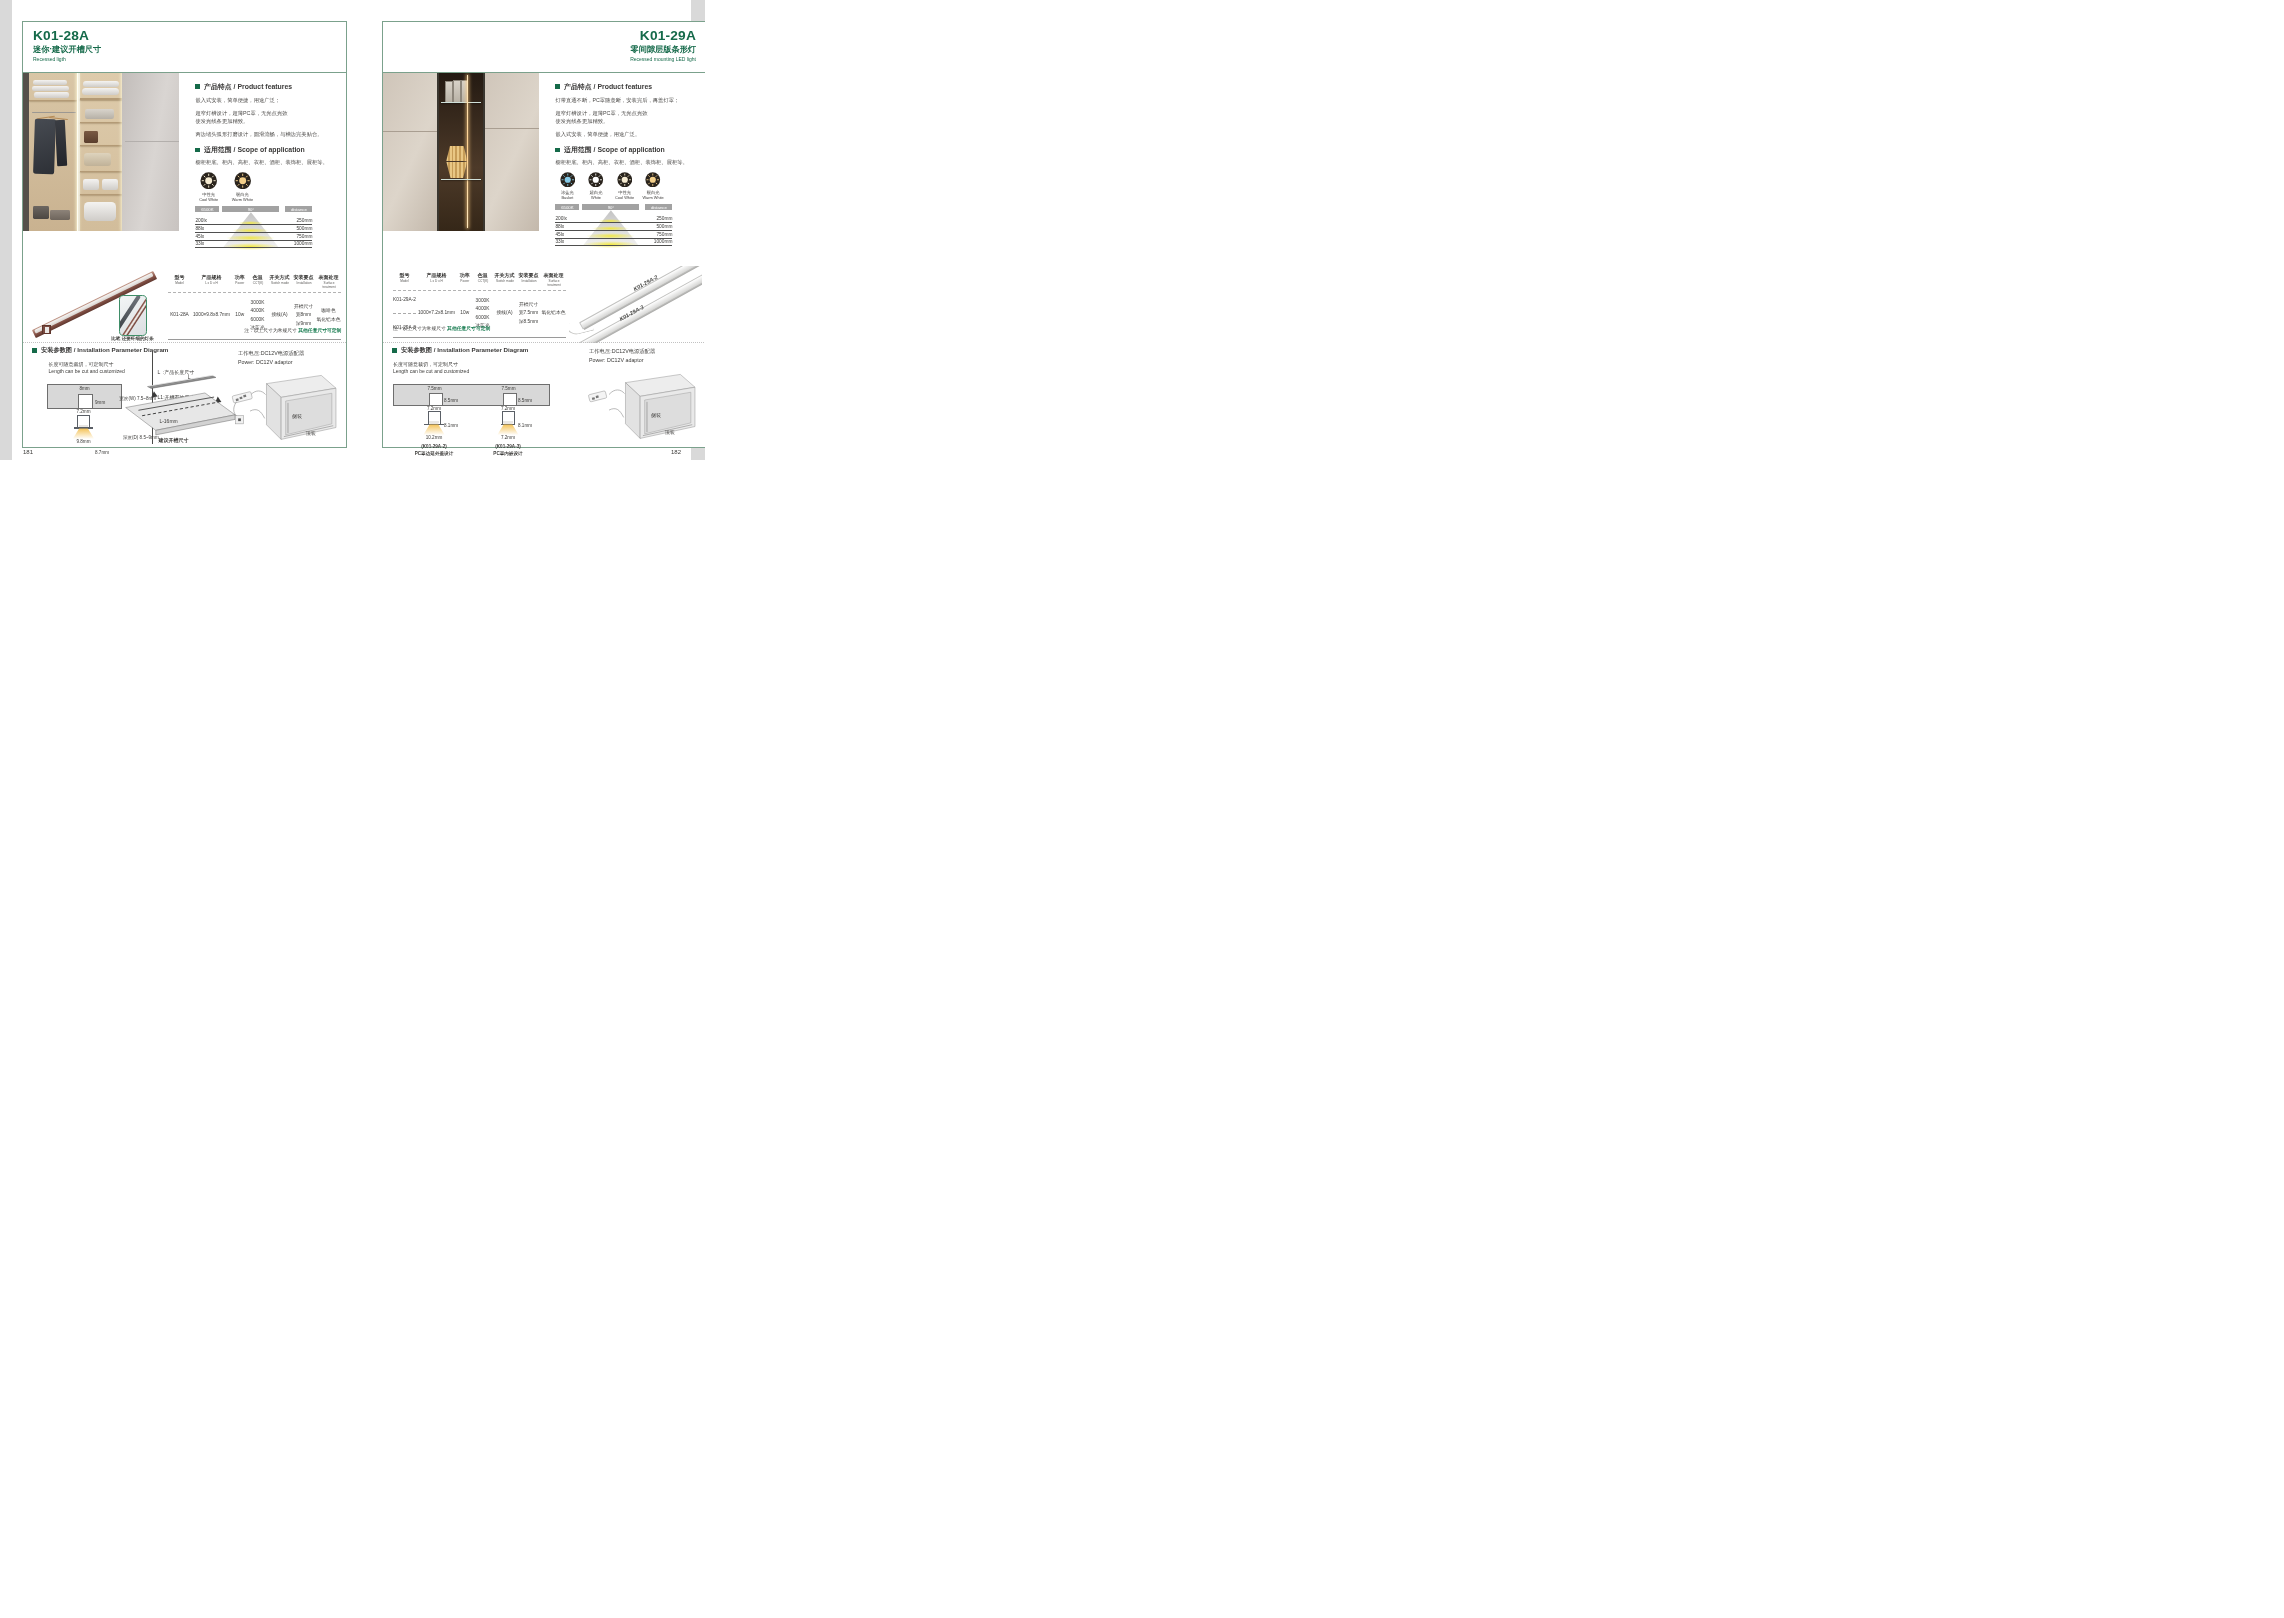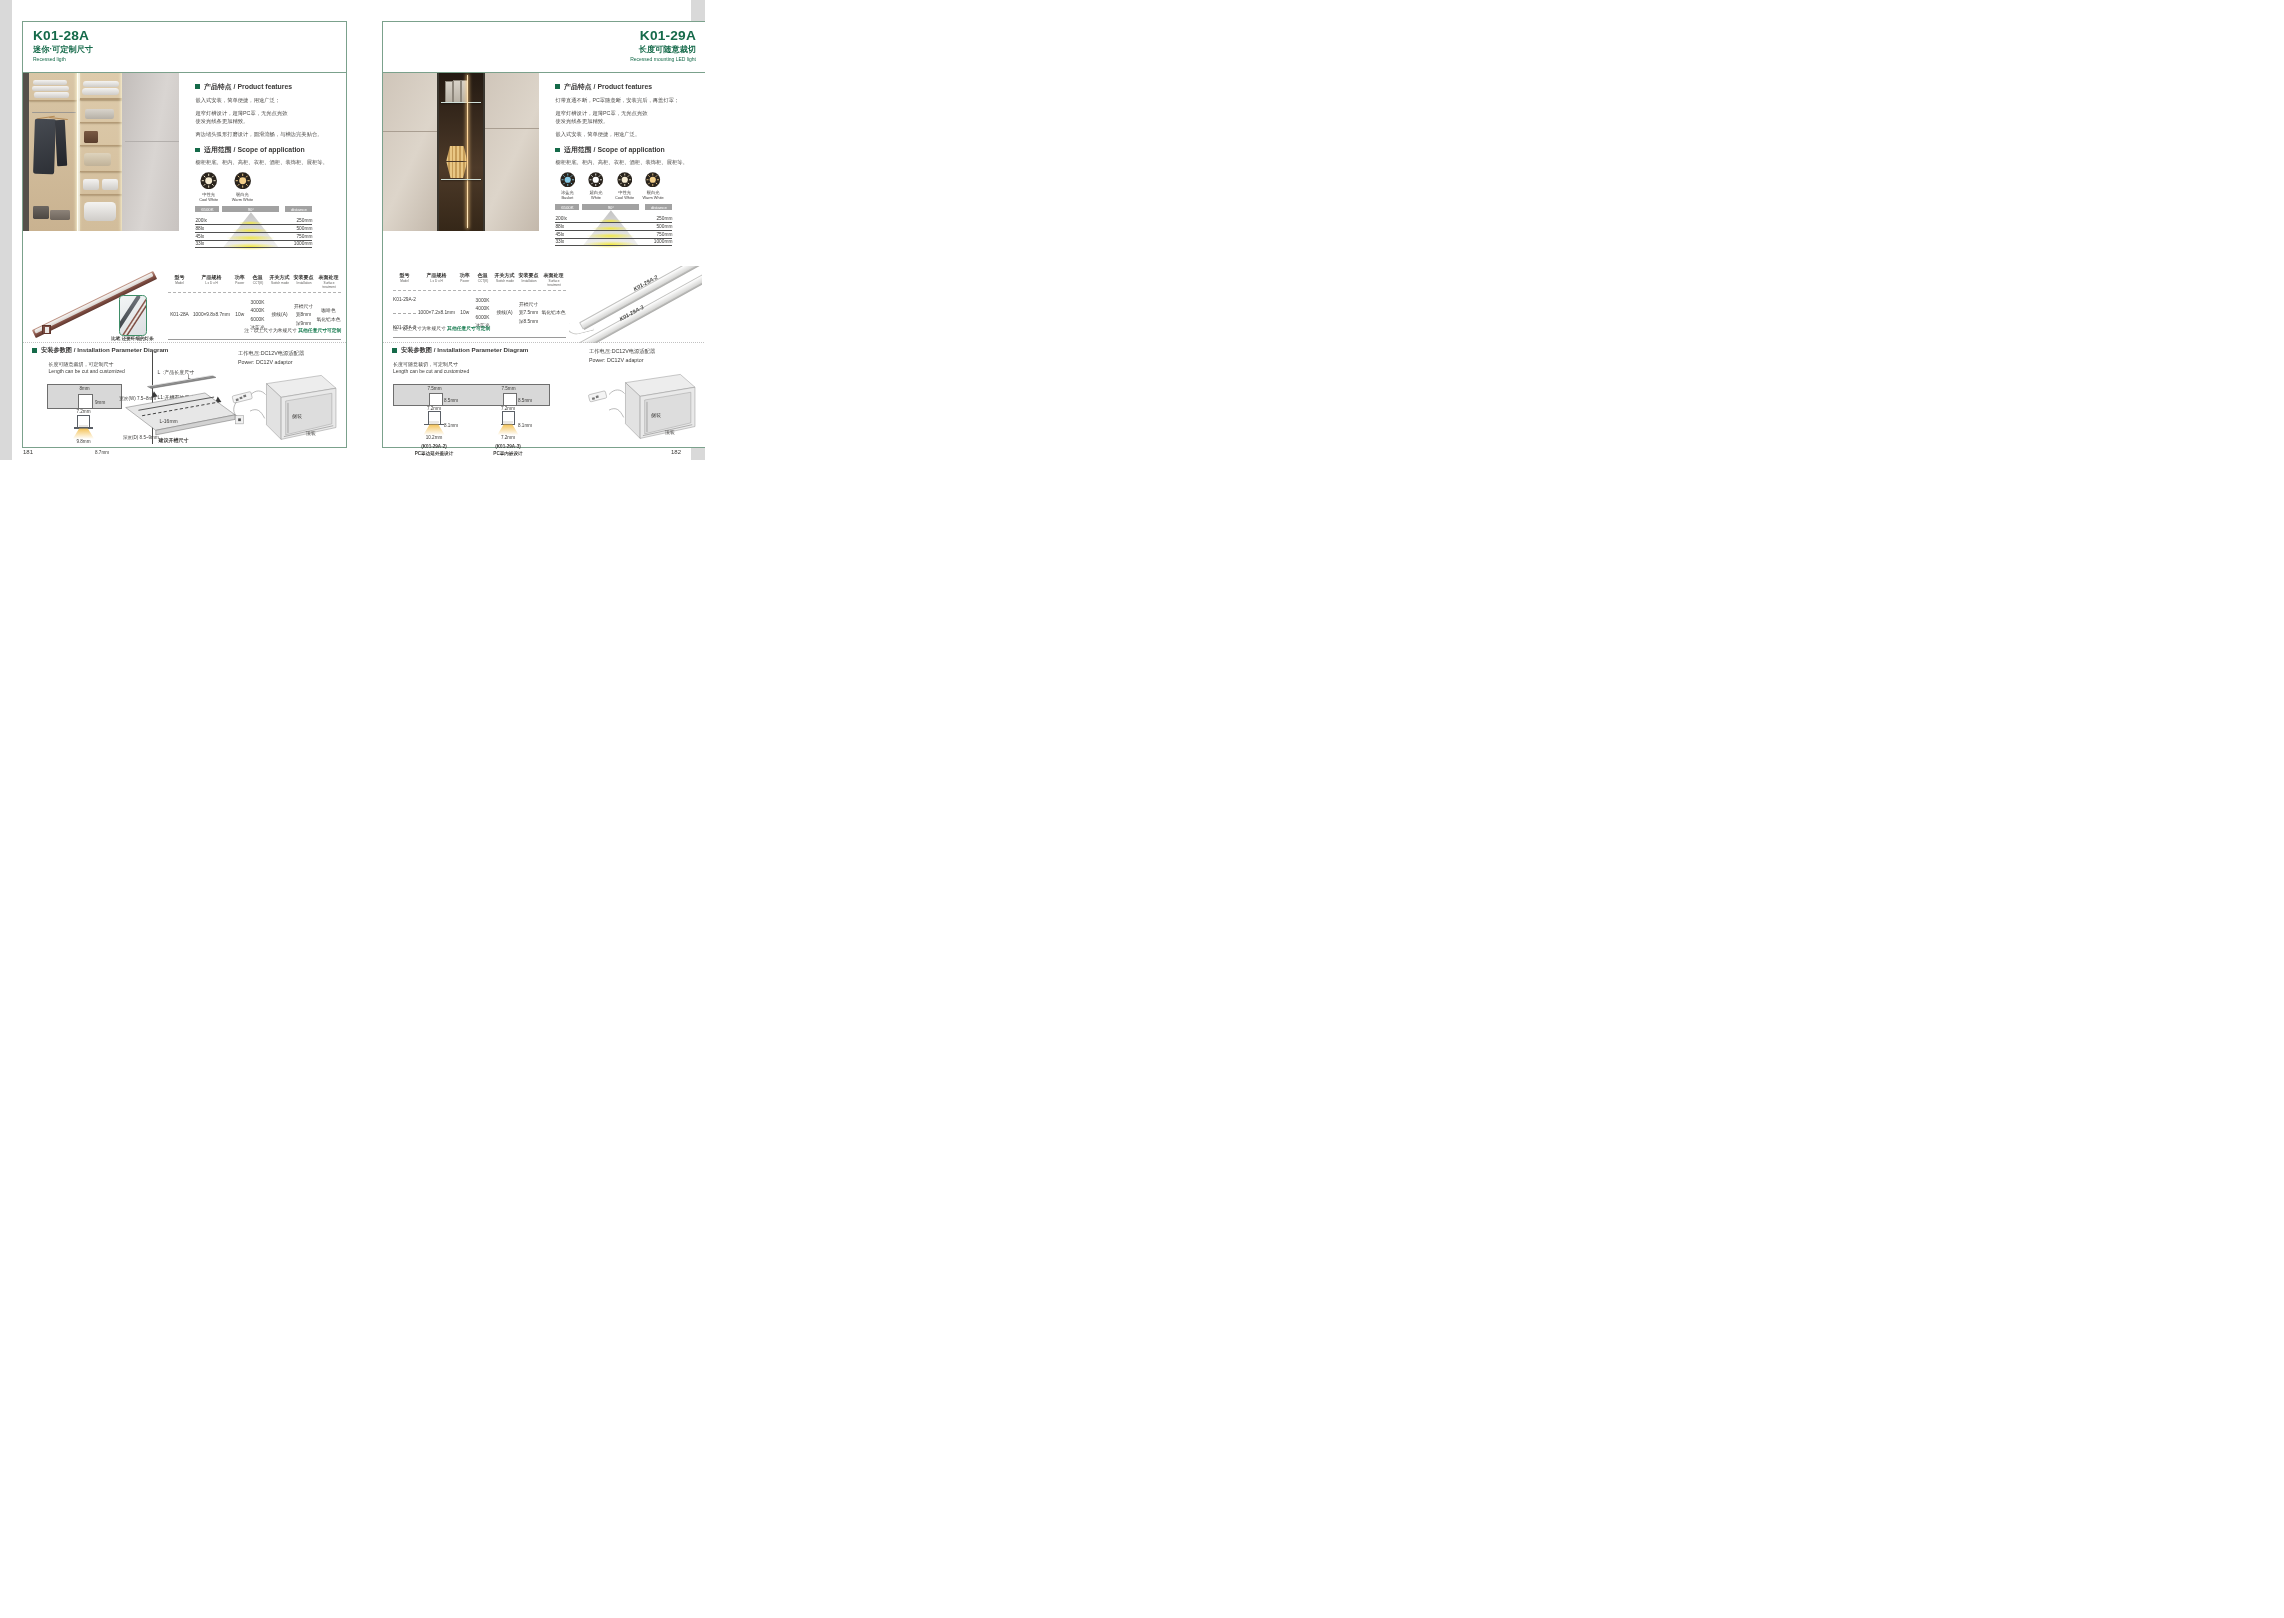--- a/index.html
+++ b/index.html
@@ -181,21 +181,21 @@
 </head>
 <body>
 
 <div class="edge l"></div>
 <div class="edge r"></div>
 
 <div class="page pl">
   <div class="hdr">
     <div class="inner">
       <div class="model-title">K01-28A</div>
-      <div class="model-sub">迷你·可定制尺寸</div>
+      <div class="model-sub">迷你·建议开槽尺寸</div>
       <div class="model-en">Recessed ligth</div>
     </div>
   </div>
 
   <div class="photo">
     <div class="wd-bg"></div>
     <div class="wd-dark"></div>
     <div class="wd-bay1"></div>
     <div class="wd-bay2"></div>
     <div class="wd-towel" style="left:10px;top:7.3px;width:34px;height:5px;"></div>
@@ -453,21 +453,21 @@
     <text x="138" y="112" font-size="11" fill="#3b3a38">侧装</text>
     <text x="168" y="149" font-size="11" fill="#3b3a38">顶装</text>
   </svg>
 </div>
 <div class="pageno pn-l">181</div>
 
 <div class="page pr">
   <div class="hdr">
     <div class="inner">
       <div class="model-title">K01-29A</div>
-      <div class="model-sub">长度可随意裁切</div>
+      <div class="model-sub">零间隙层版条形灯</div>
       <div class="model-en">Recessed mounting LED light</div>
     </div>
   </div>
 
   <div class="photo">
     <div class="cb-panel" style="left:0;width:54px;"></div>
     <div class="cb-panel" style="left:98px;right:0;"></div>
     <div class="cb-seam" style="left:0;width:54px;top:58px;"></div>
     <div class="cb-seam" style="left:98px;right:0;top:55px;"></div>
     <div class="cb-niche">

